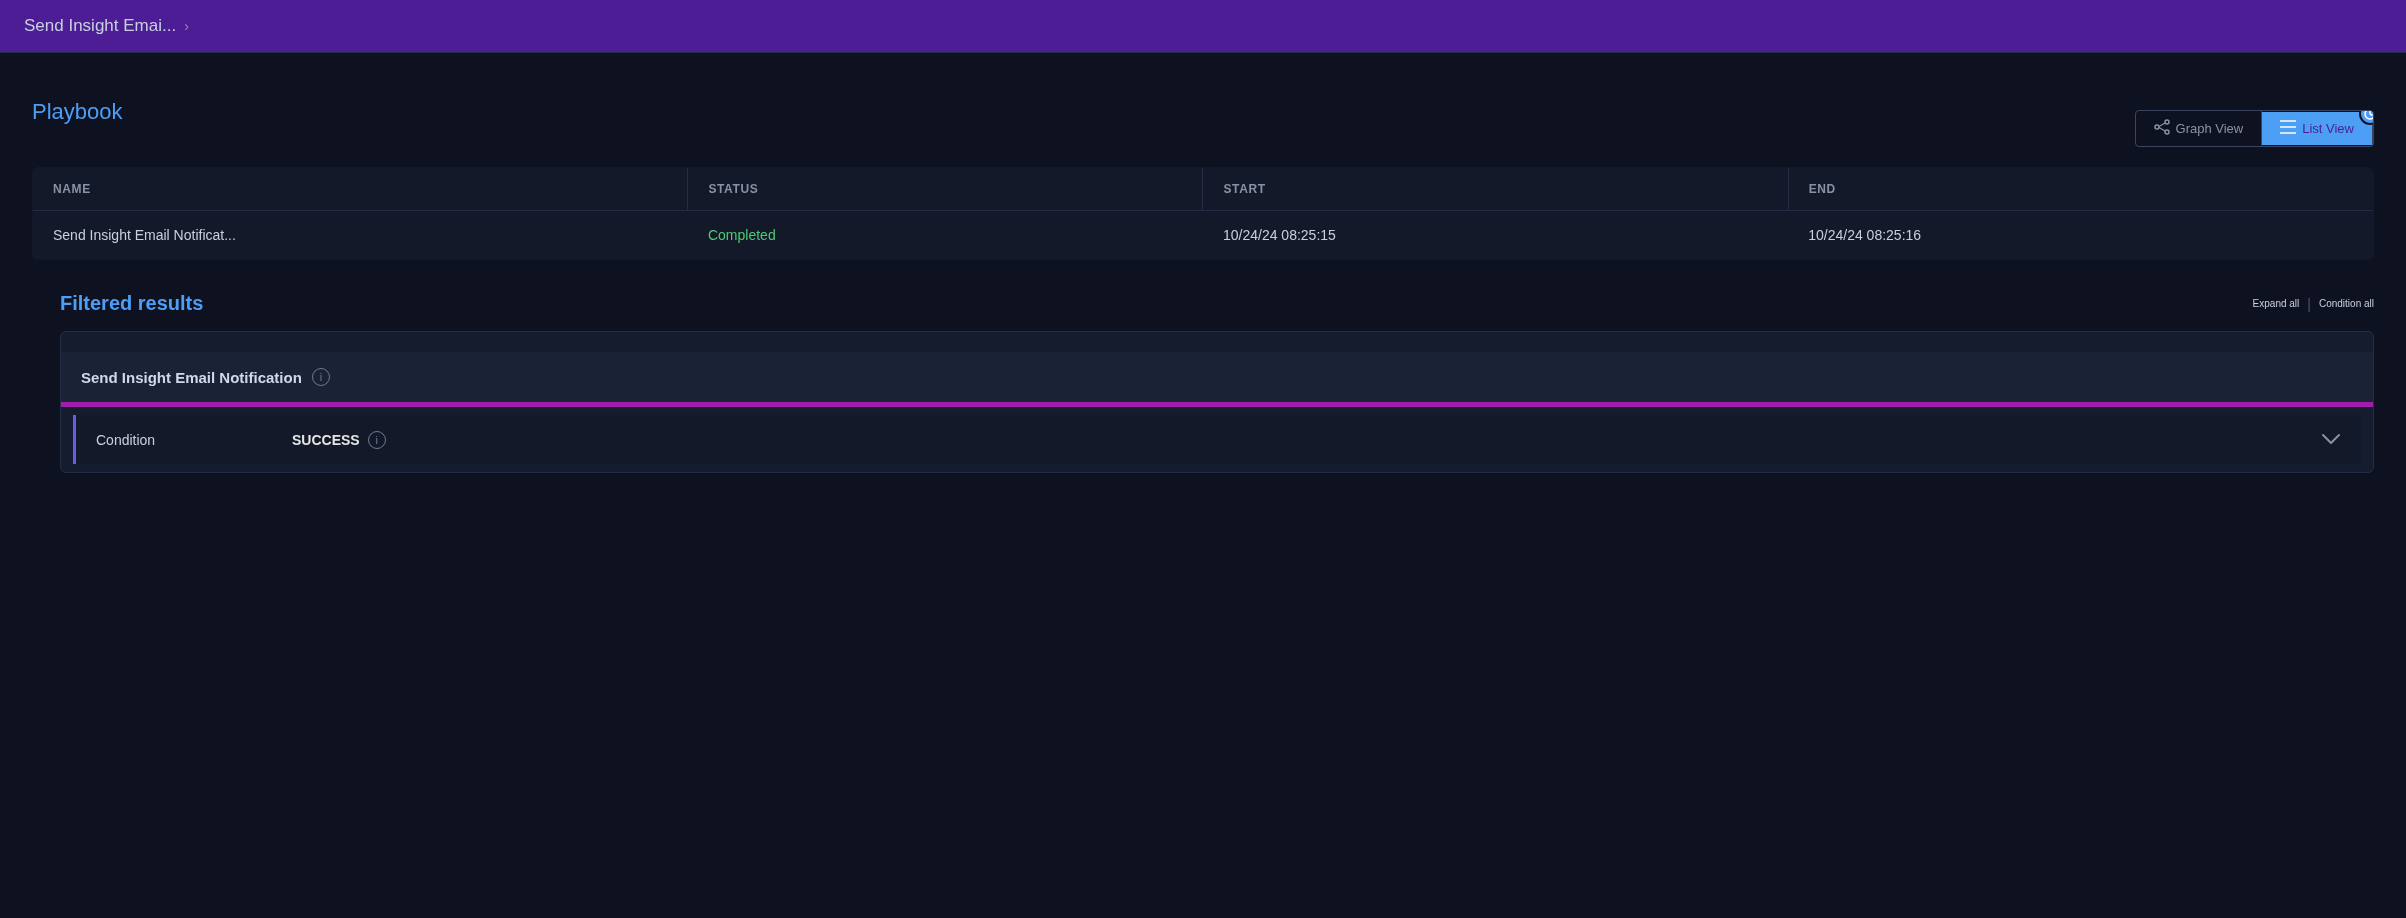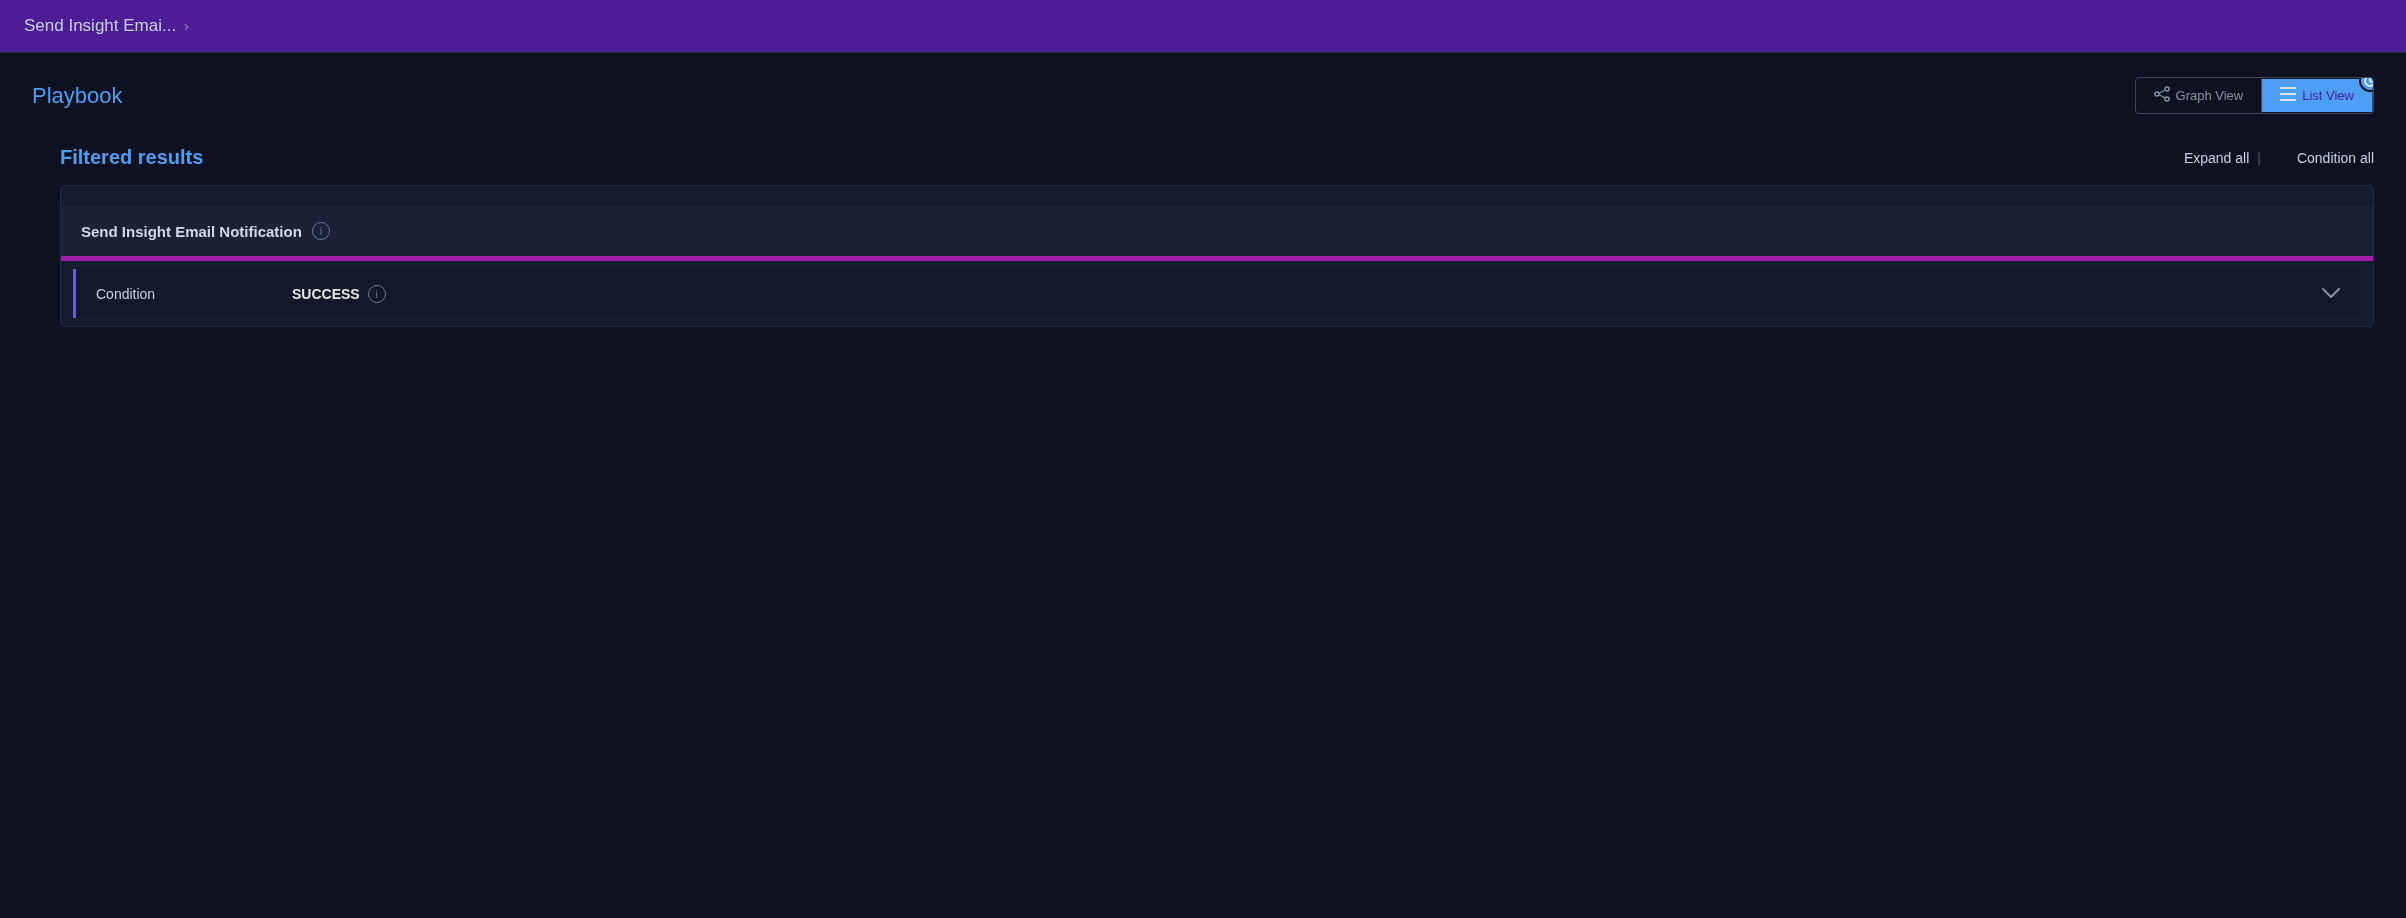--- a/index.html
+++ b/index.html
@@ -49,20 +49,21 @@
     }
 
     
     .view-toggle {
       display: flex;
       align-items: center;
       border: 1px solid #3a4460;
       border-radius: 4px;
       overflow: hidden;
       position: relative;
+      margin-top: 33px;
     }
     .view-btn {
       display: flex;
       align-items: center;
       gap: 6px;
       padding: 8px 18px;
       cursor: pointer;
       font-size: 13px;
       color: #8892a4;
       background: transparent;
@@ -157,23 +158,22 @@
       align-items: center;
       gap: 8px;
       font-size: 14px;
       color: #c8d0e0;
     }
     .expand-btn, .collapse-btn {
       background: none;
       border: none;
       color: #c8d0e0;
       cursor: pointer;
-      font-size: 14px;
+      font-size: 10px;
       padding: 0;
-      margin-left: 28px;
     }
     .divider-text {
       color: #4a5572;
     }
 
     
     .result-card {
       background-color: #151c2e;
       border: 1px solid #252d45;
       border-radius: 6px;
@@ -286,20 +286,40 @@
       <div class="clock-badge">
         <svg width="12" height="12" viewBox="0 0 12 12" fill="none">
           <circle cx="6" cy="6" r="5" stroke="white" stroke-width="1.5"></circle>
           <line x1="6" y1="3" x2="6" y2="6" stroke="white" stroke-width="1.5"></line>
           <line x1="6" y1="6" x2="8.5" y2="7.5" stroke="white" stroke-width="1.5"></line>
         </svg>
       </div>
     </div>
   </div>
 
+  <table class="playbook-table">
+    <thead>
+      <tr>
+        <th class="col-name">NAME</th>
+        <th class="col-status">STATUS</th>
+        <th class="col-start">START</th>
+        <th class="col-end">END</th>
+      </tr>
+    </thead>
+    <tbody>
+      <tr>
+        <td>Send Insight Email Notificat...</td>
+        <td>
+          <span class="status-completed">Completed</span>
+        </td>
+        <td>10/24/24 08:25:15</td>
+        <td>10/24/24 08:25:16</td>
+      </tr>
+    </tbody>
+  </table>
 
   <div class="filtered-section">
     <div class="filtered-header">
       <h2 class="filtered-title">Filtered results</h2>
       <div class="expand-collapse-controls">
         <button class="expand-btn">Expand all</button>
         <span class="divider-text">|</span>
         <button class="collapse-btn">Condition all</button>
       </div>
     </div>

